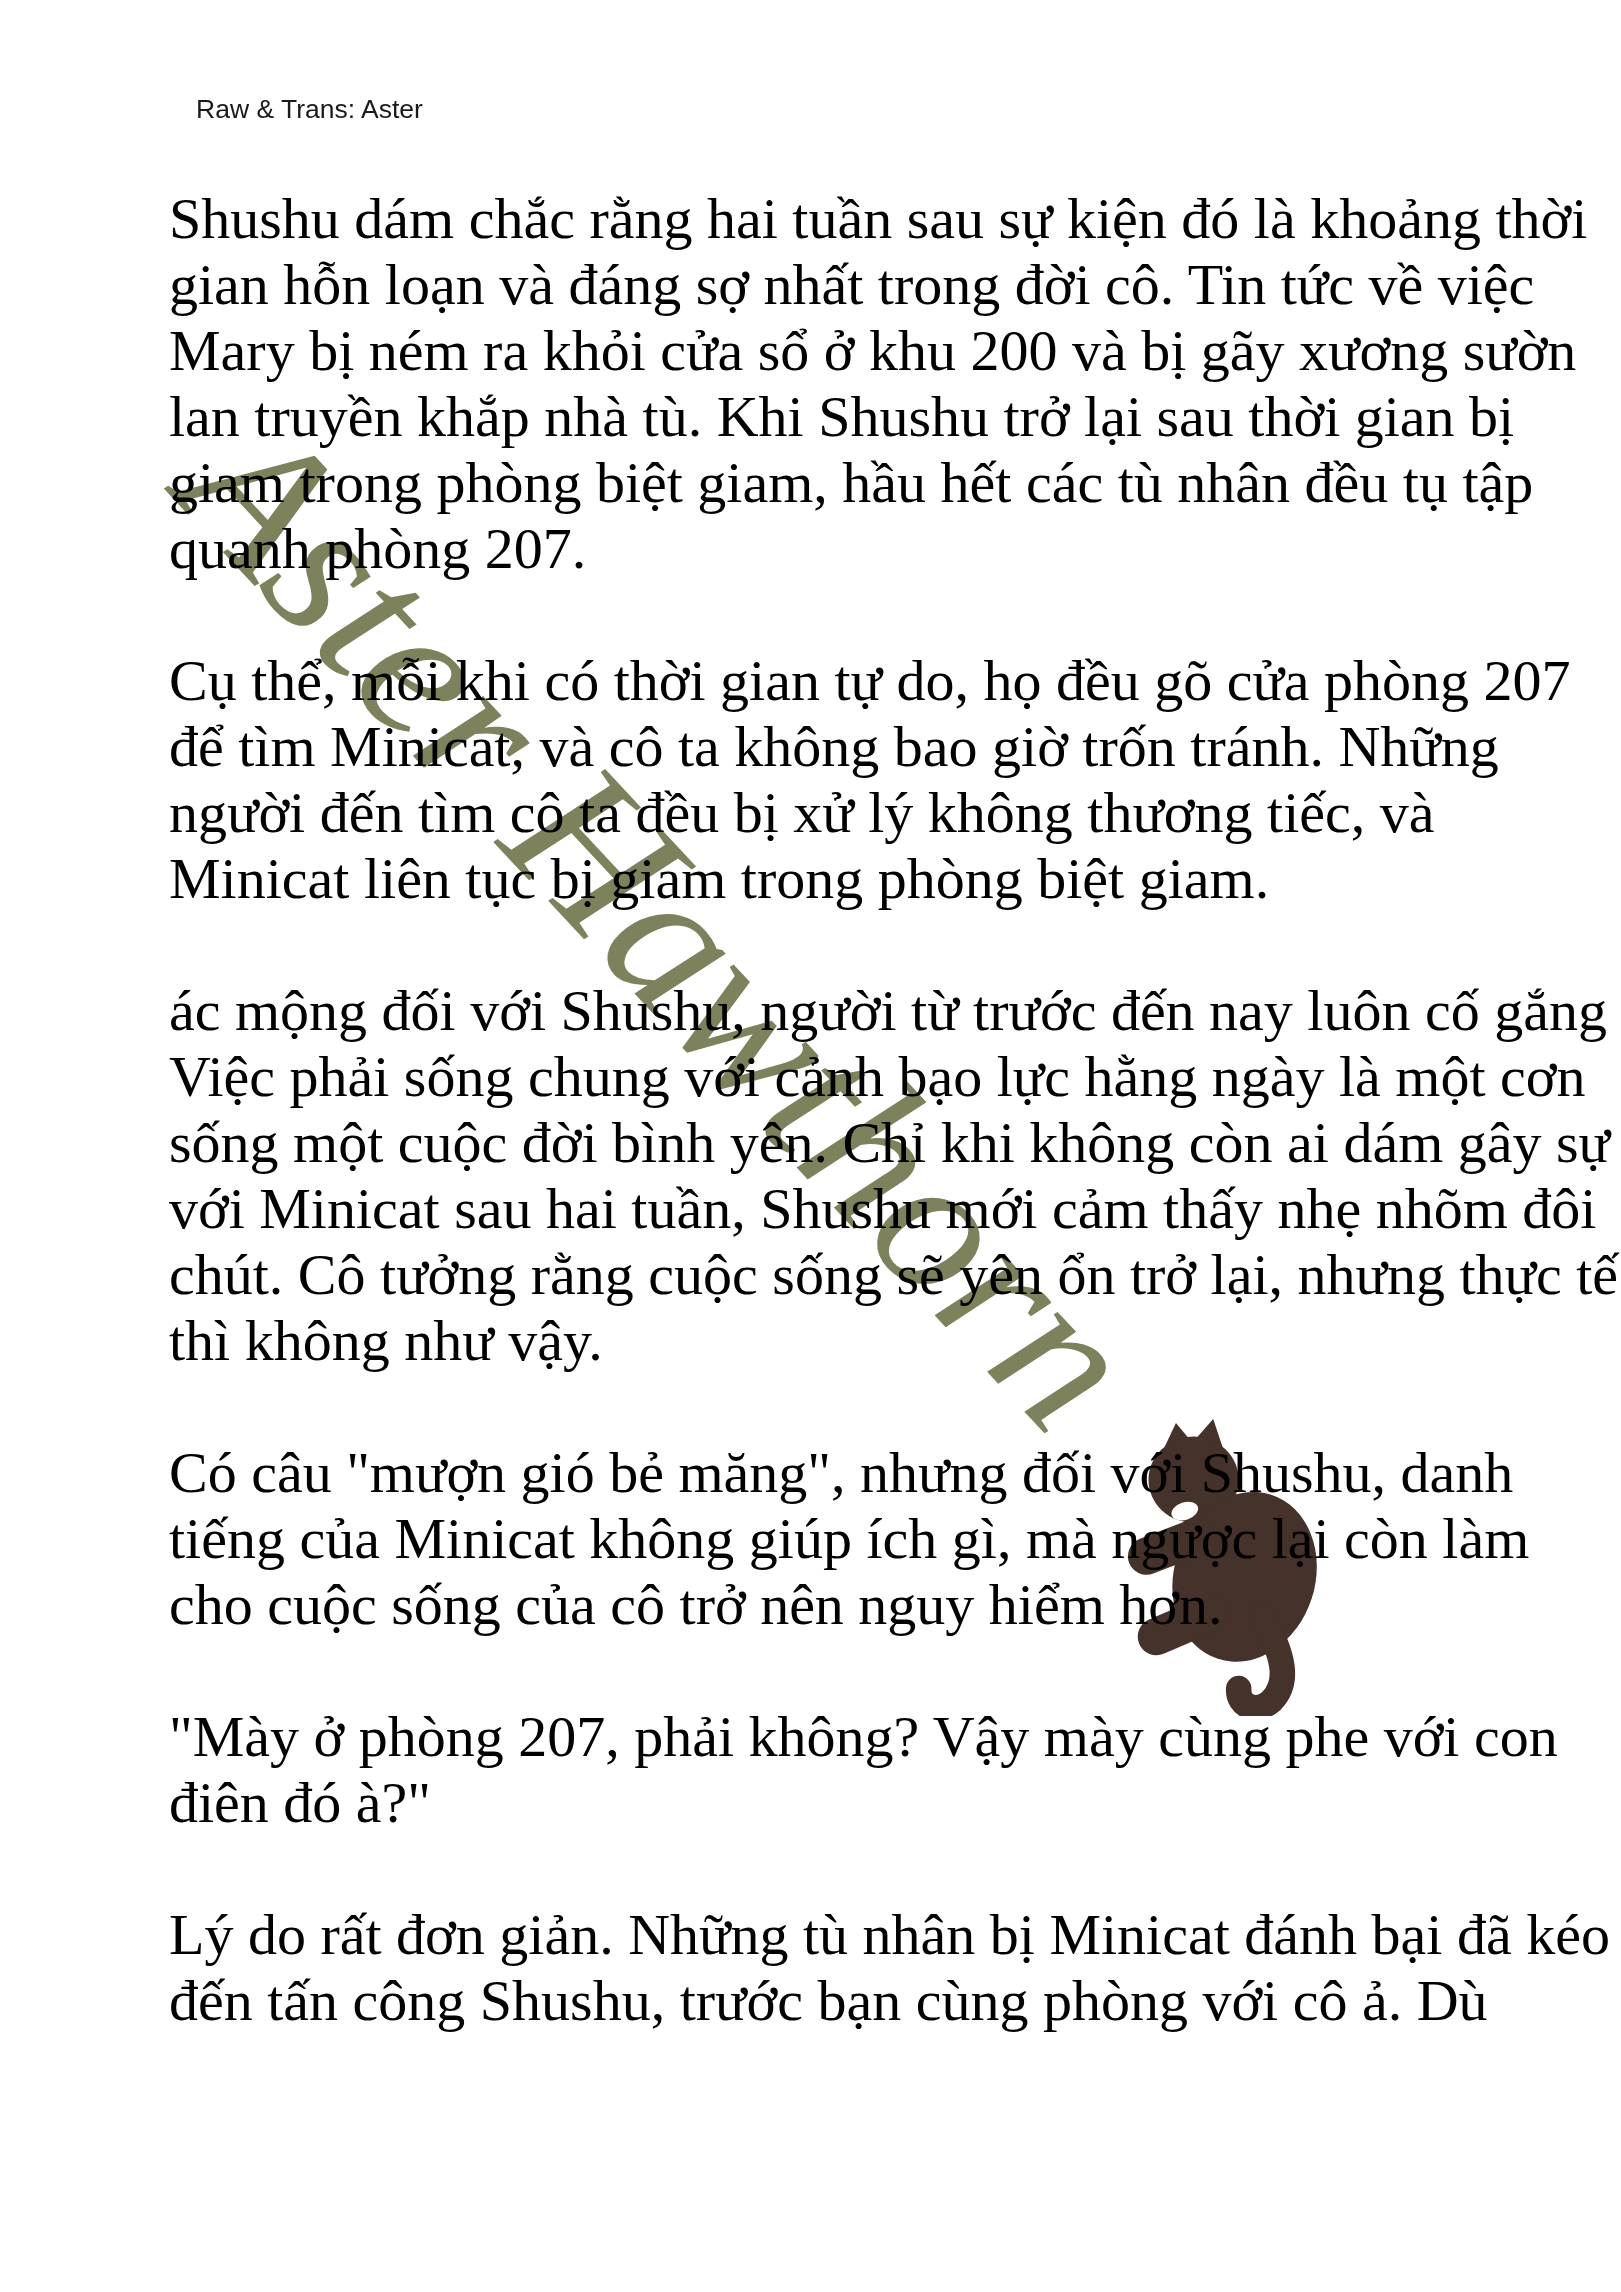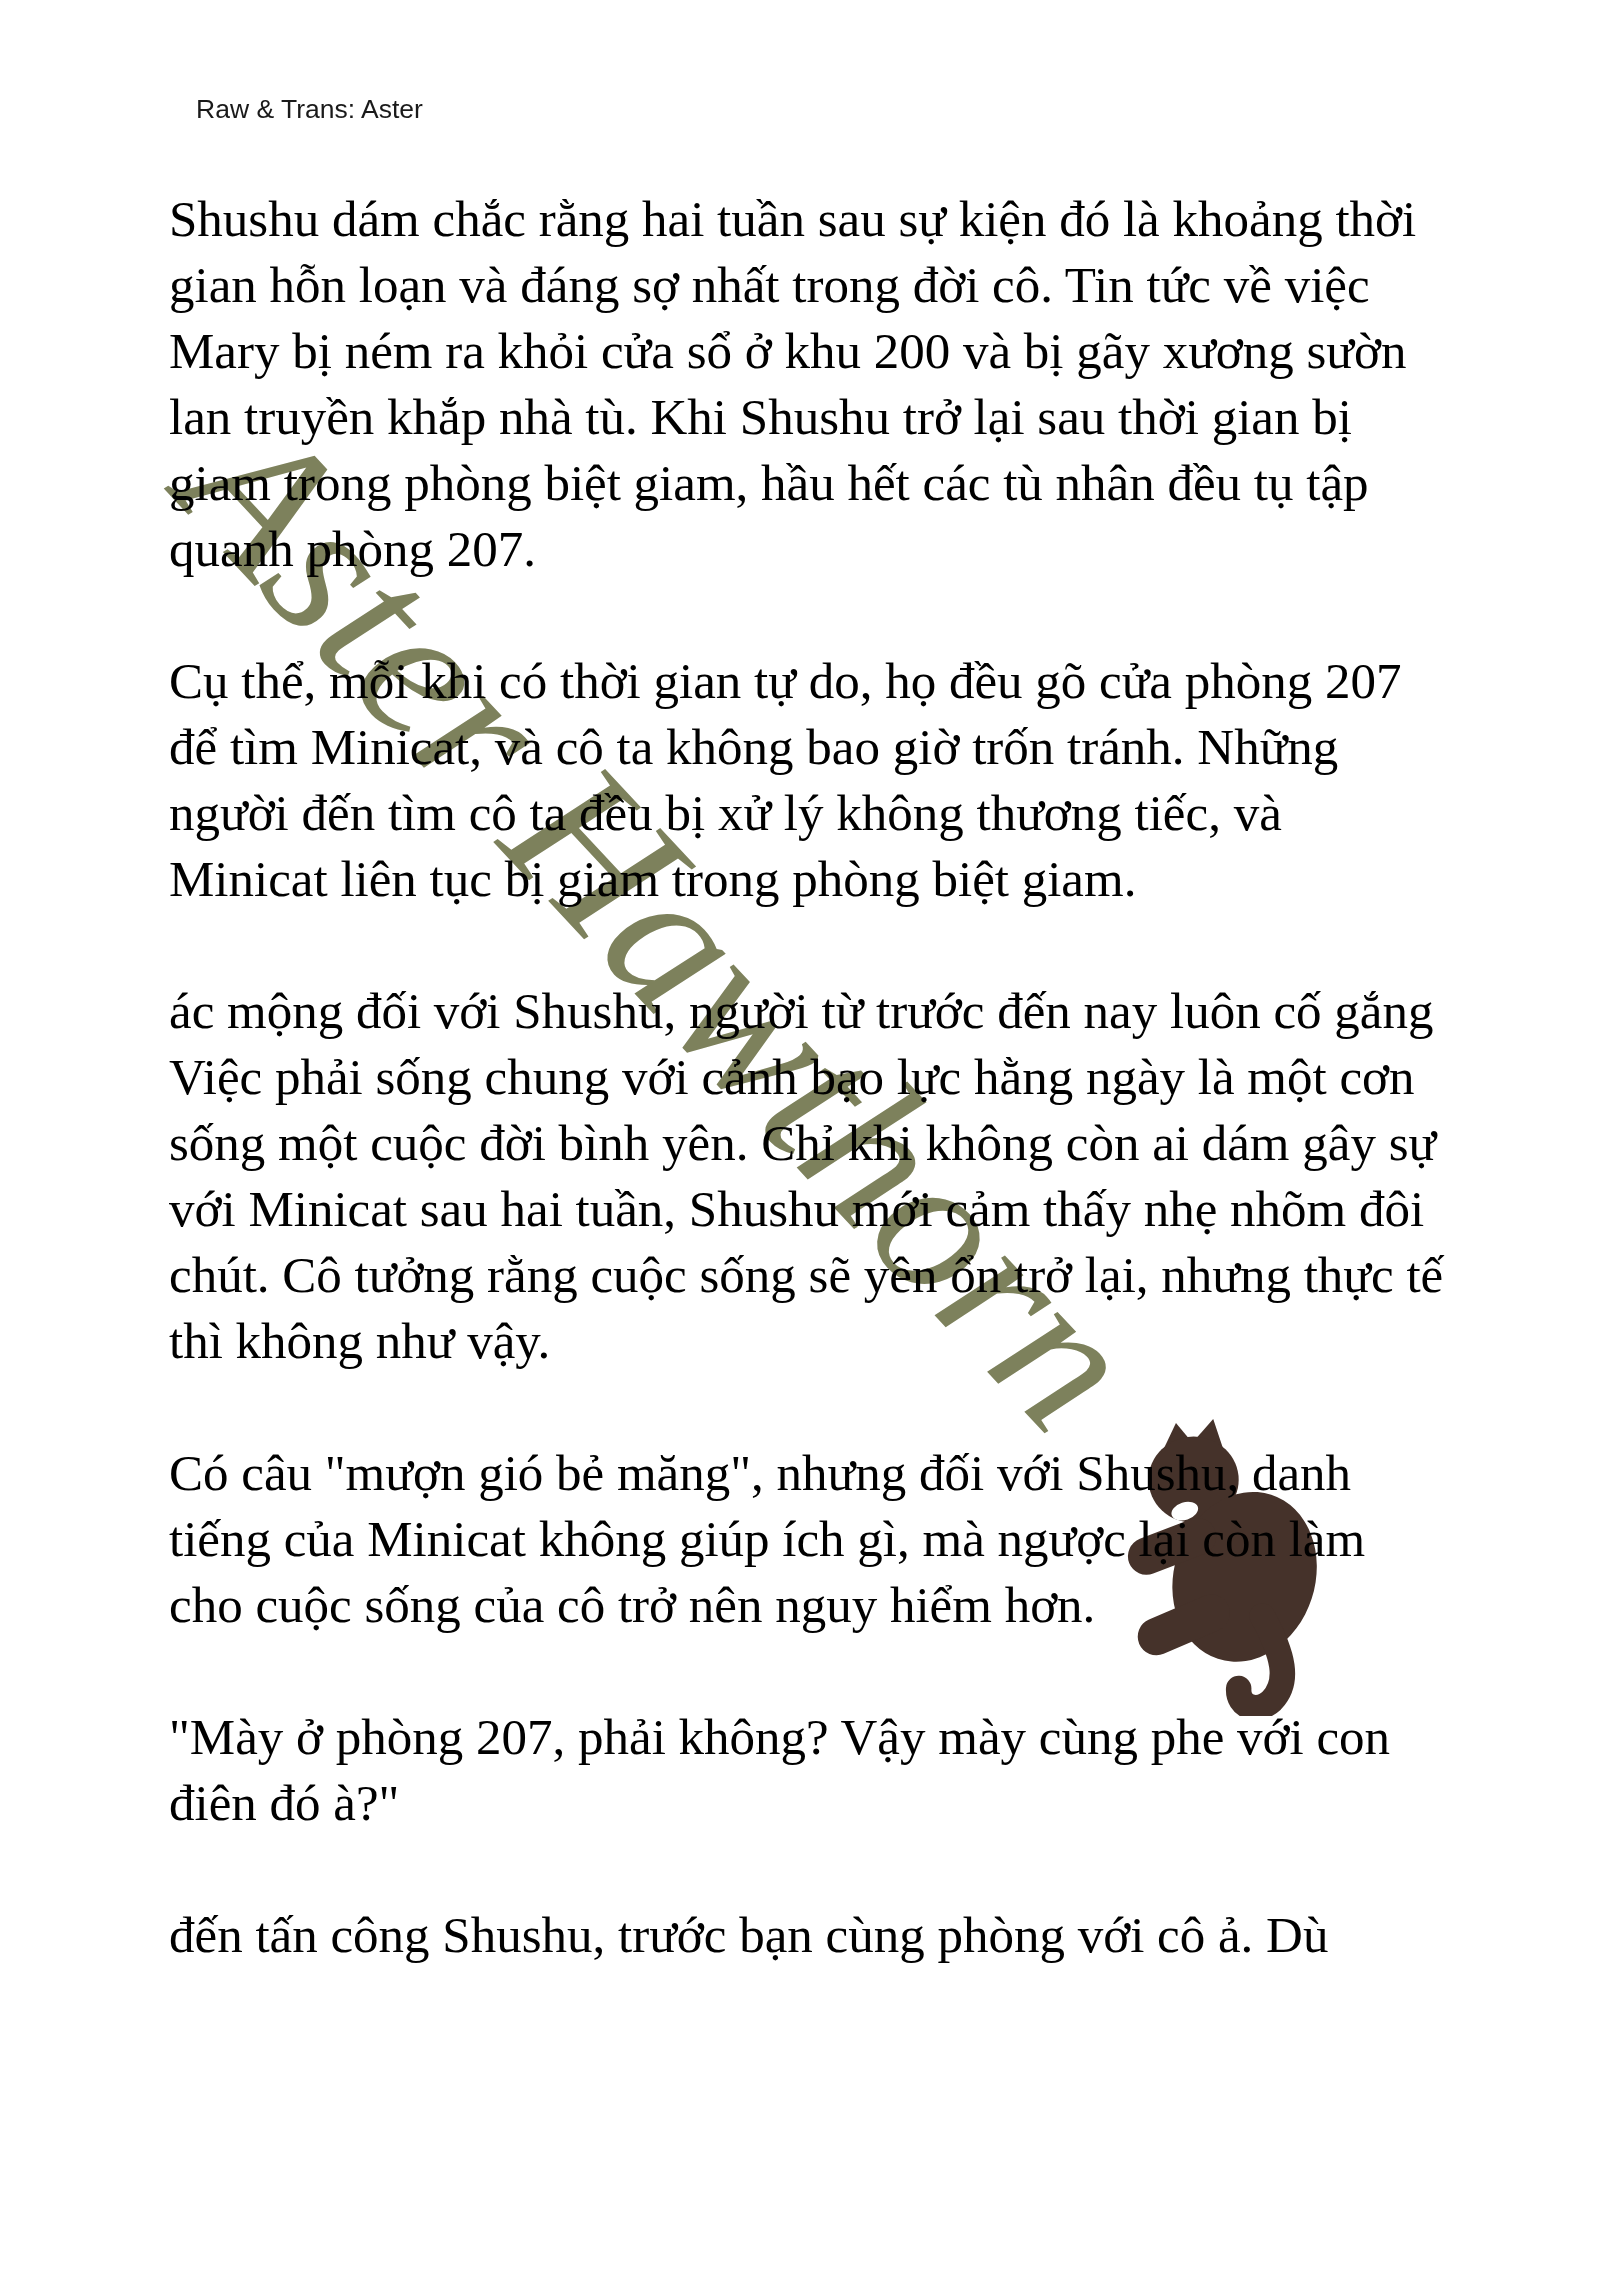--- a/index.html
+++ b/index.html
@@ -41,21 +41,21 @@
     position: absolute;
     left: 1123px;
     top: 1417px;
     z-index: 2;
   }
   .body-text {
     position: absolute;
     left: 169px;
     top: 186px;
     width: 1362px;
-    font-size: 51px;
+    font-size: 58px;
     line-height: 66px;
     color: #000000;
     z-index: 3;
   }
   .paragraph { margin: 0 0 66px 0; }
   .paragraph:last-child { margin-bottom: 0; }
   .line { white-space: nowrap; }
 </style>
 </head>
 <body>
@@ -111,18 +111,19 @@
       <div class="paragraph">
         <div class="line">Có câu "mượn gió bẻ măng", nhưng đối với Shushu, danh</div>
         <div class="line">tiếng của Minicat không giúp ích gì, mà ngược lại còn làm</div>
         <div class="line">cho cuộc sống của cô trở nên nguy hiểm hơn.</div>
       </div>
       <div class="paragraph">
         <div class="line">"Mày ở phòng 207, phải không? Vậy mày cùng phe với con</div>
         <div class="line">điên đó à?"</div>
       </div>
       <div class="paragraph">
+        <div class="line">Lý do rất đơn giản. Những tù nhân bị Minicat đánh bại đã kéo</div>
         <div class="line">đến tấn công Shushu, trước bạn cùng phòng với cô ả. Dù</div>
       </div>
     </div>
 
 </div>
 
 
 </body></html>

